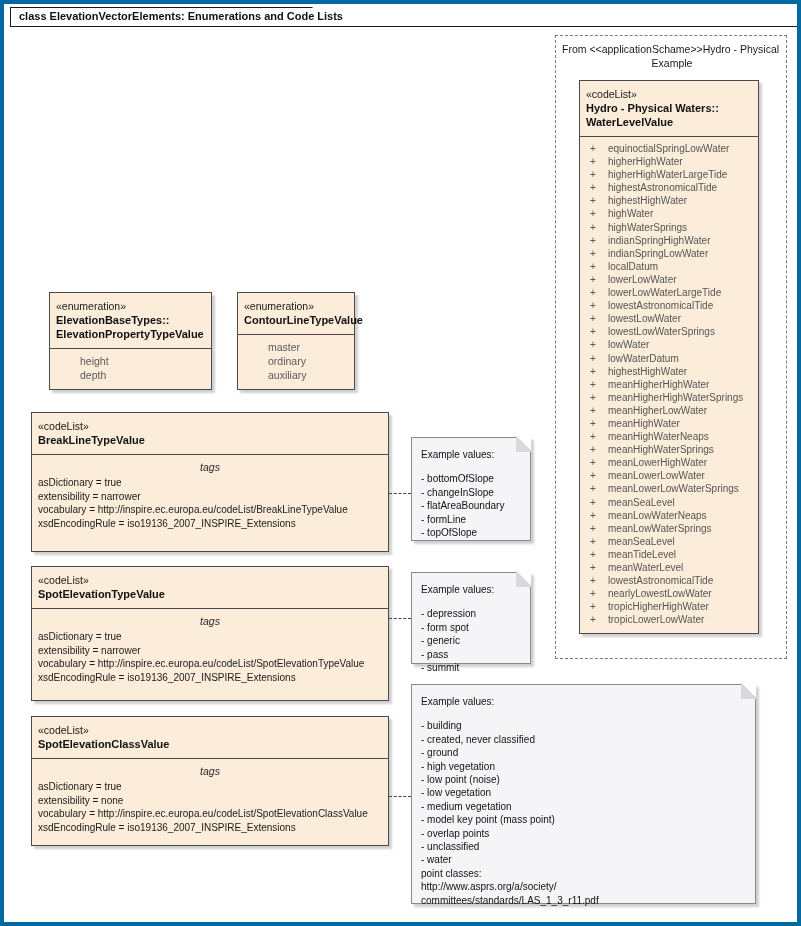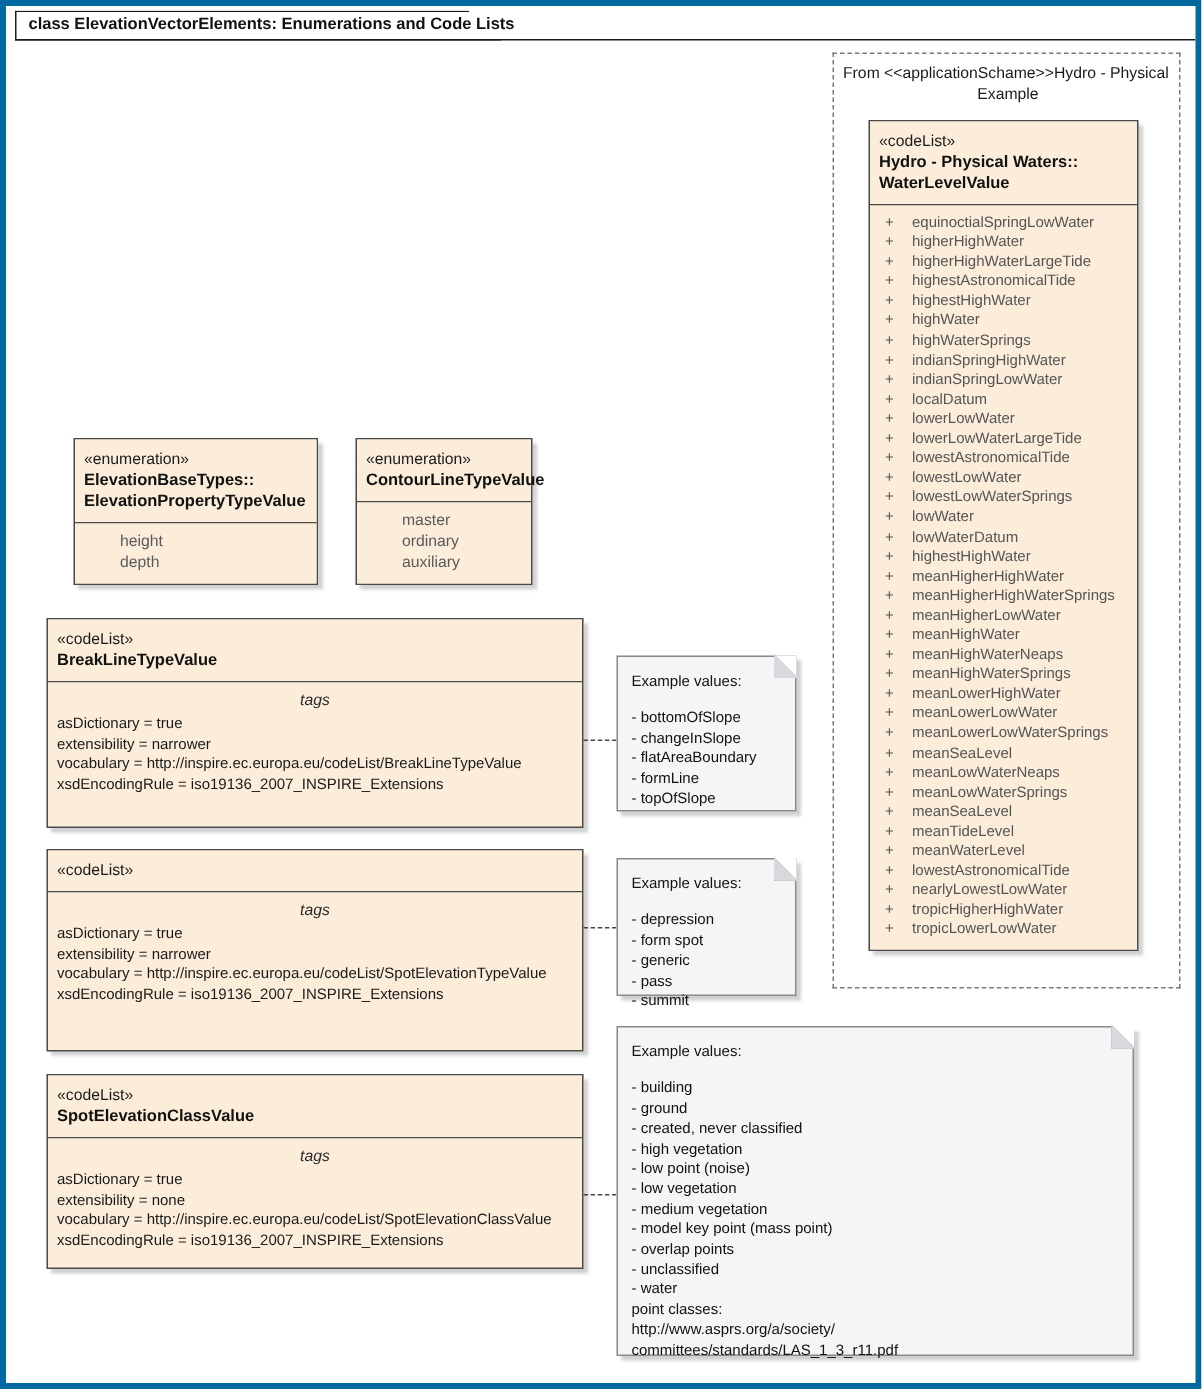--- a/index.html
+++ b/index.html
@@ -385,20 +385,21 @@
           <div class="uml-tag">extensibility = narrower</div>
           <div class="uml-tag">vocabulary = http://inspire.ec.europa.eu/codeList/BreakLineTypeValue</div>
           <div class="uml-tag">xsdEncodingRule = iso19136_2007_INSPIRE_Extensions</div>
         </div>
     </div>
   </div>
 
   <div class="uml-box" id="box-spottype" style="left:27px; top:562px; width:358px; height:135px;">
     <div class="uml-head">
       <div class="uml-stereo">«codeList»</div>
+      <div class="uml-name">SpotElevationTypeValue</div>
     </div>
     <div class="uml-body">
       <div class="uml-compartment-title">tags</div>
       <div id="spottype-tags">
           <div class="uml-tag">asDictionary = true</div>
           <div class="uml-tag">extensibility = narrower</div>
           <div class="uml-tag">vocabulary = http://inspire.ec.europa.eu/codeList/SpotElevationTypeValue</div>
           <div class="uml-tag">xsdEncodingRule = iso19136_2007_INSPIRE_Extensions</div>
         </div>
     </div>
@@ -451,22 +452,22 @@
         </div>
     </div>
   </div>
 
   <div class="note" id="note-spotclass" style="left:407px; top:680px; width:345px; height:220px;">
     <div class="note-fold"></div>
     <div class="note-body">
       <div class="note-head">Example values:</div>
       <div id="note-spotclass-lines">
           <div class="note-line">- building</div>
+          <div class="note-line">- created, never classified</div>
           <div class="note-line">- ground</div>
-          <div class="note-line">- created, never classified</div>
           <div class="note-line">- high vegetation</div>
           <div class="note-line">- low point (noise)</div>
           <div class="note-line">- low vegetation</div>
           <div class="note-line">- medium vegetation</div>
           <div class="note-line">- model key point (mass point)</div>
           <div class="note-line">- overlap points</div>
           <div class="note-line">- unclassified</div>
           <div class="note-line">- water</div>
           <div class="note-line">point classes:</div>
           <div class="note-line">http://www.asprs.org/a/society/</div>

